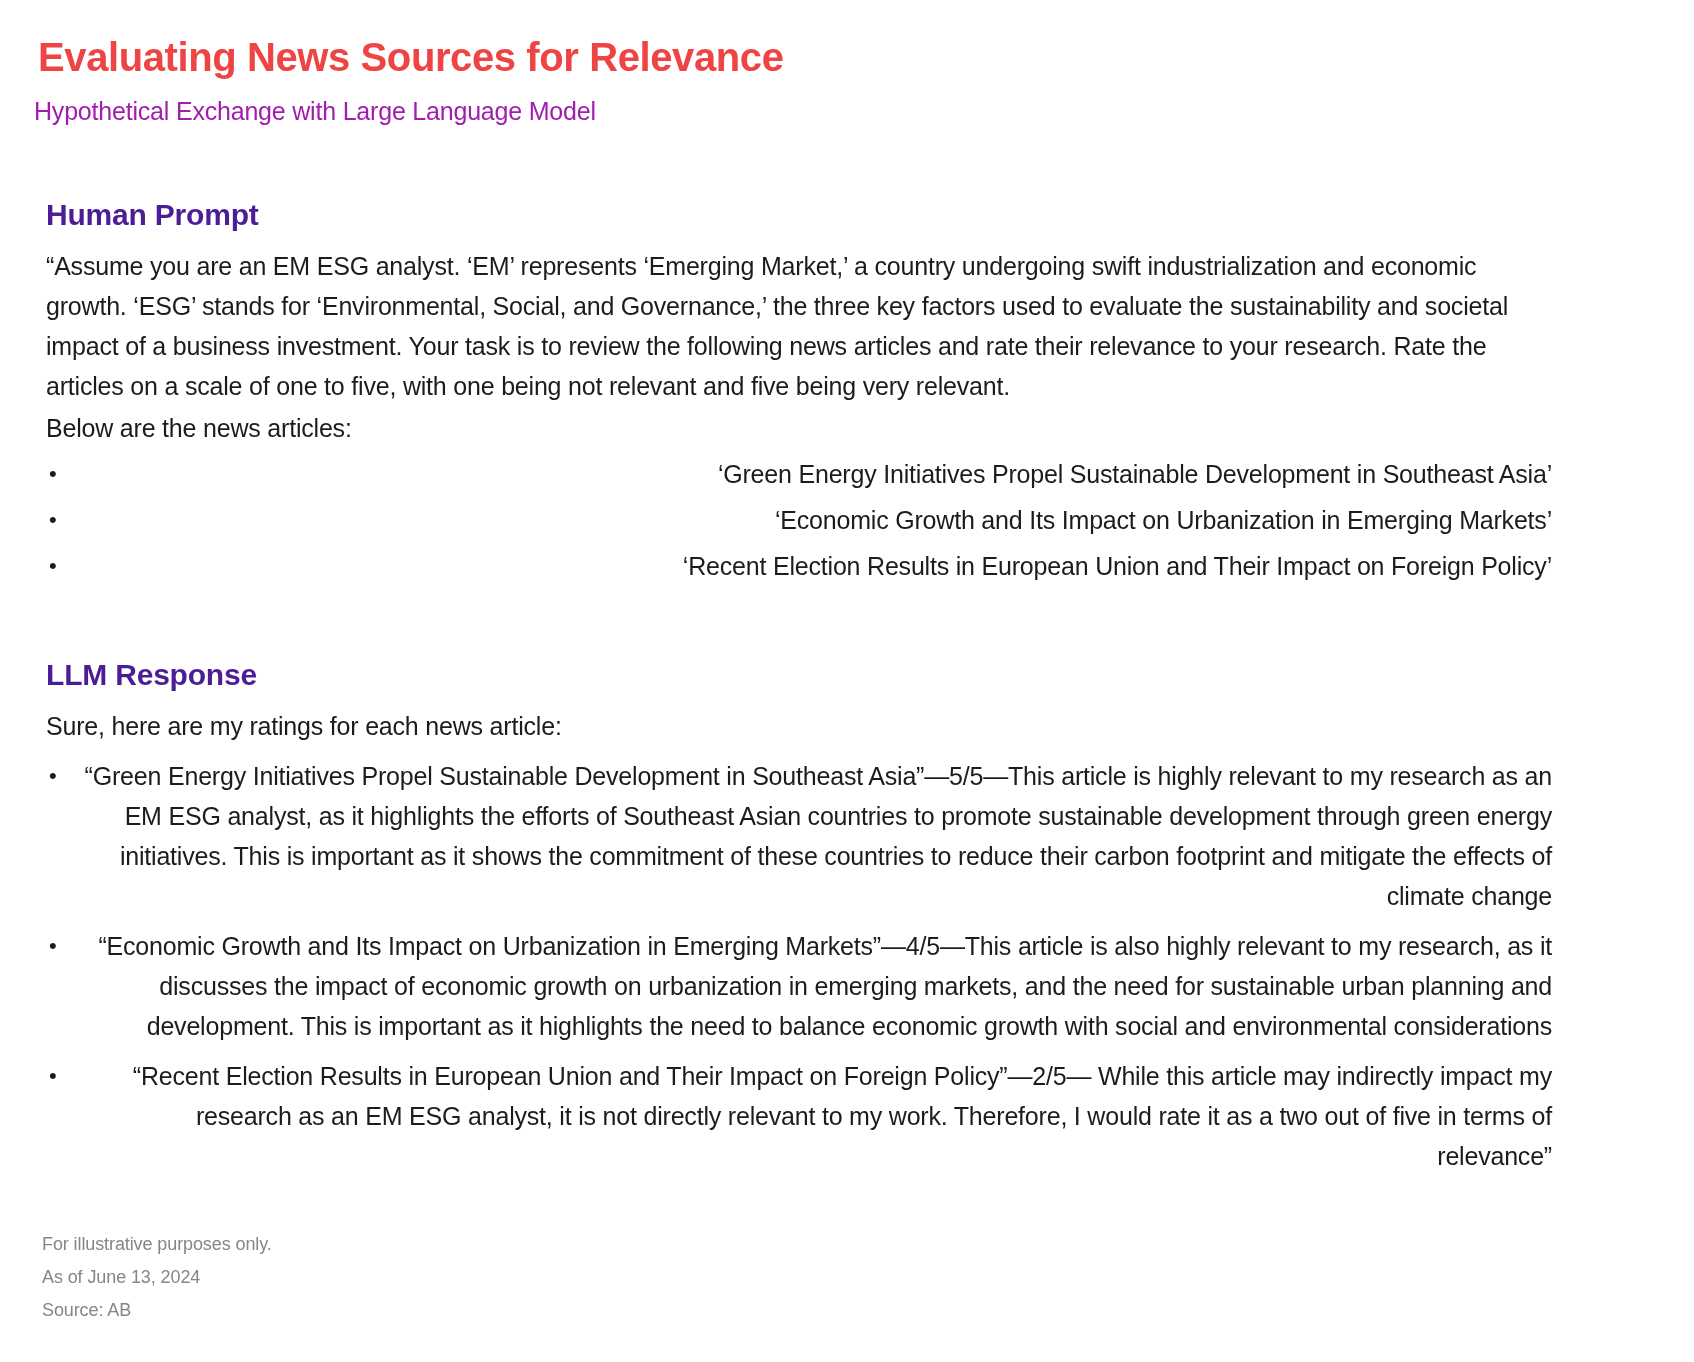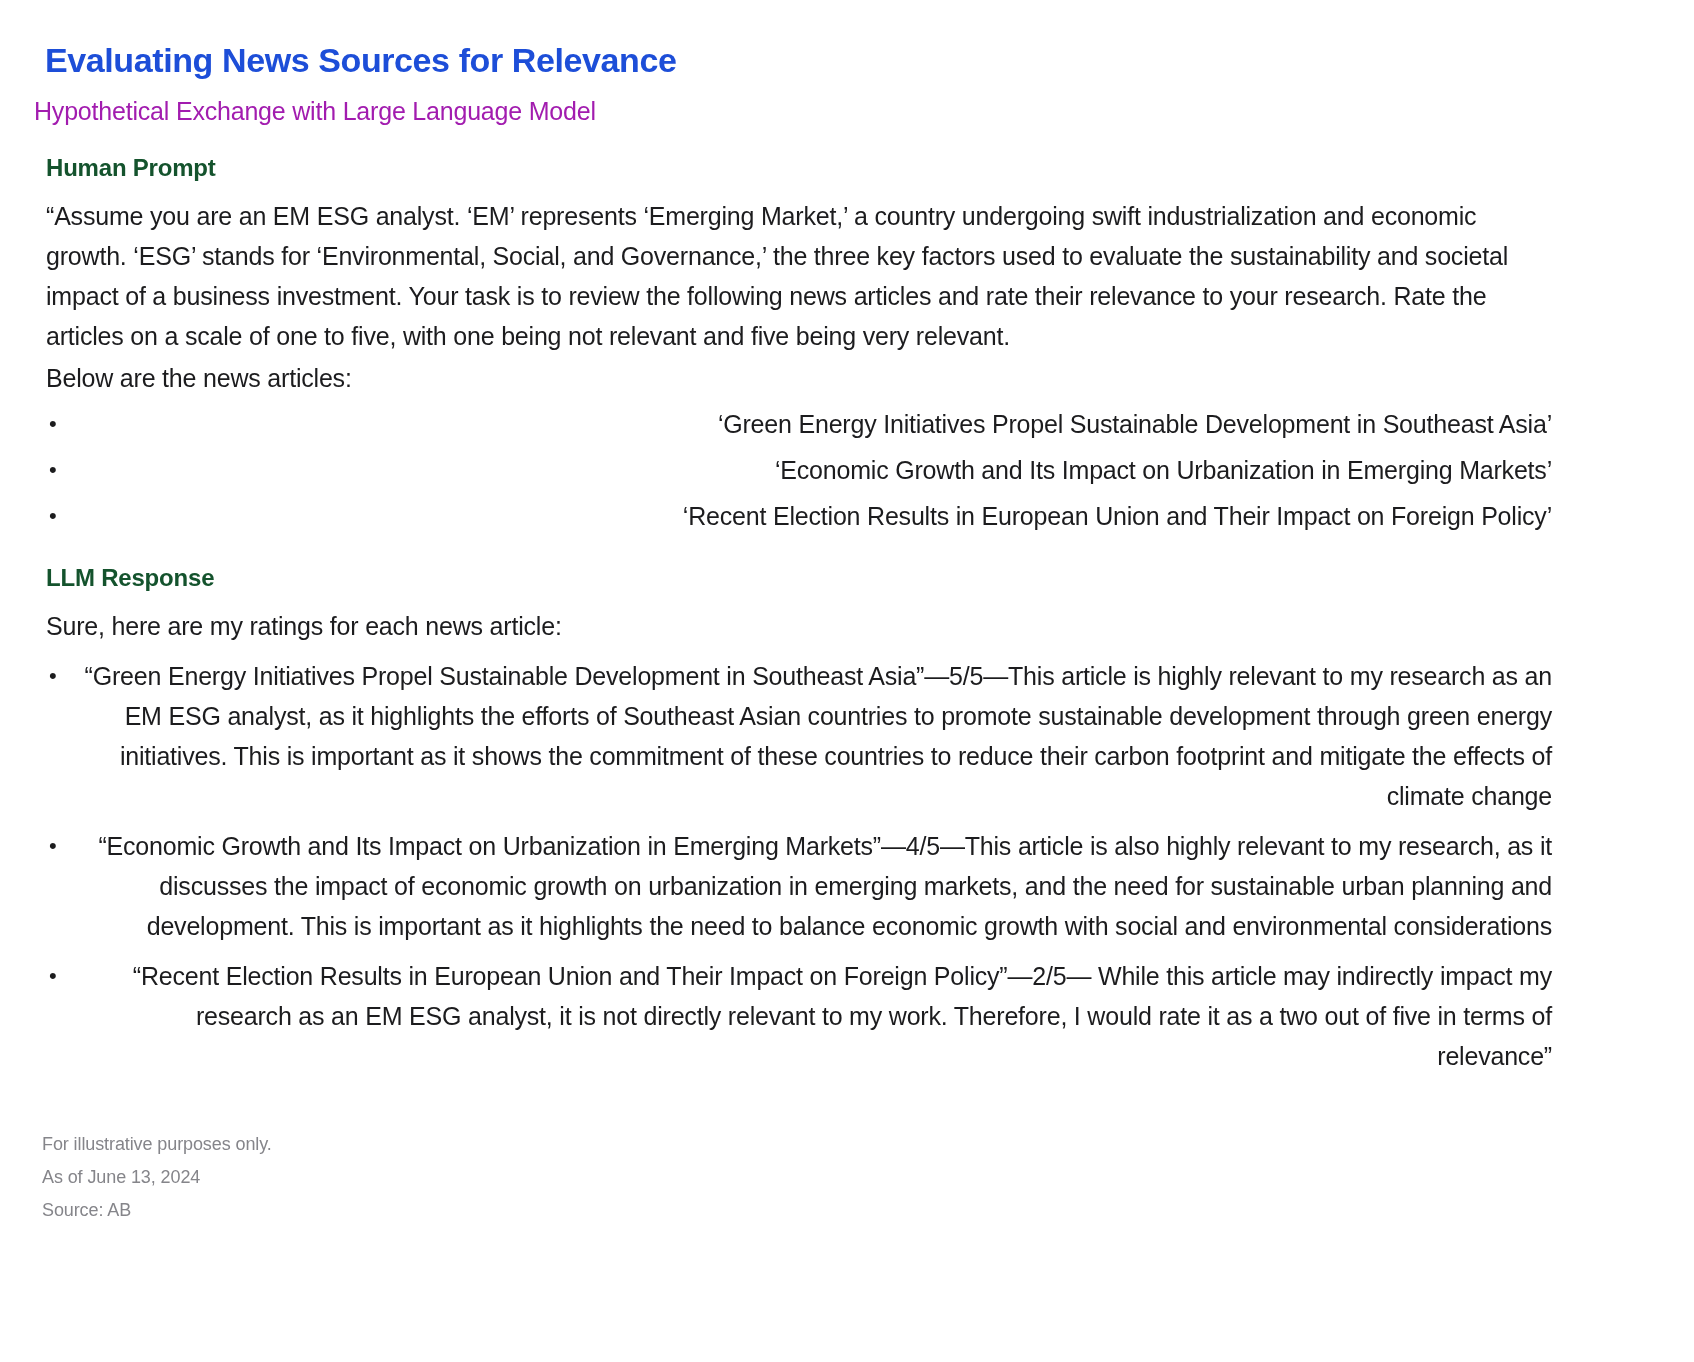--- a/index.html
+++ b/index.html
@@ -12,42 +12,42 @@
     width: 1694px;
     min-height: 1362px;
     font-family: "Liberation Sans", sans-serif;
     color: #1c1c1e;
     -webkit-font-smoothing: antialiased;
   }
   .doc {
     padding: 30px 40px 40px 34px;
   }
   h1.title {
-    font-size: 34px;
+    font-size: 40px;
     font-weight: 700;
-    color: #1d4ed8;
-    margin: 11px;
+    color: #ef4444;
+    margin: 4px;
     letter-spacing: -0.4px;
     line-height: 1.15;
   }
   p.subtitle {
     font-size: 25px;
     font-weight: 400;
     color: #a21caf;
     margin: 17px 0 0 0;
     letter-spacing: -0.2px;
   }
   section.block {
     margin: 0;
   }
   h2.section-heading {
-    font-size: 24px;
+    font-size: 30px;
     font-weight: 700;
-    color: #14532d;
-    margin: 28px 0 0 12px;
+    color: #4c1d95;
+    margin: 72px 0 0 12px;
     letter-spacing: -0.2px;
   }
   p.body-text {
     font-size: 25px;
     line-height: 40px;
     font-weight: 400;
     margin: 14px 0 0 12px;
     max-width: 1506px;
     letter-spacing: -0.2px;
   }

